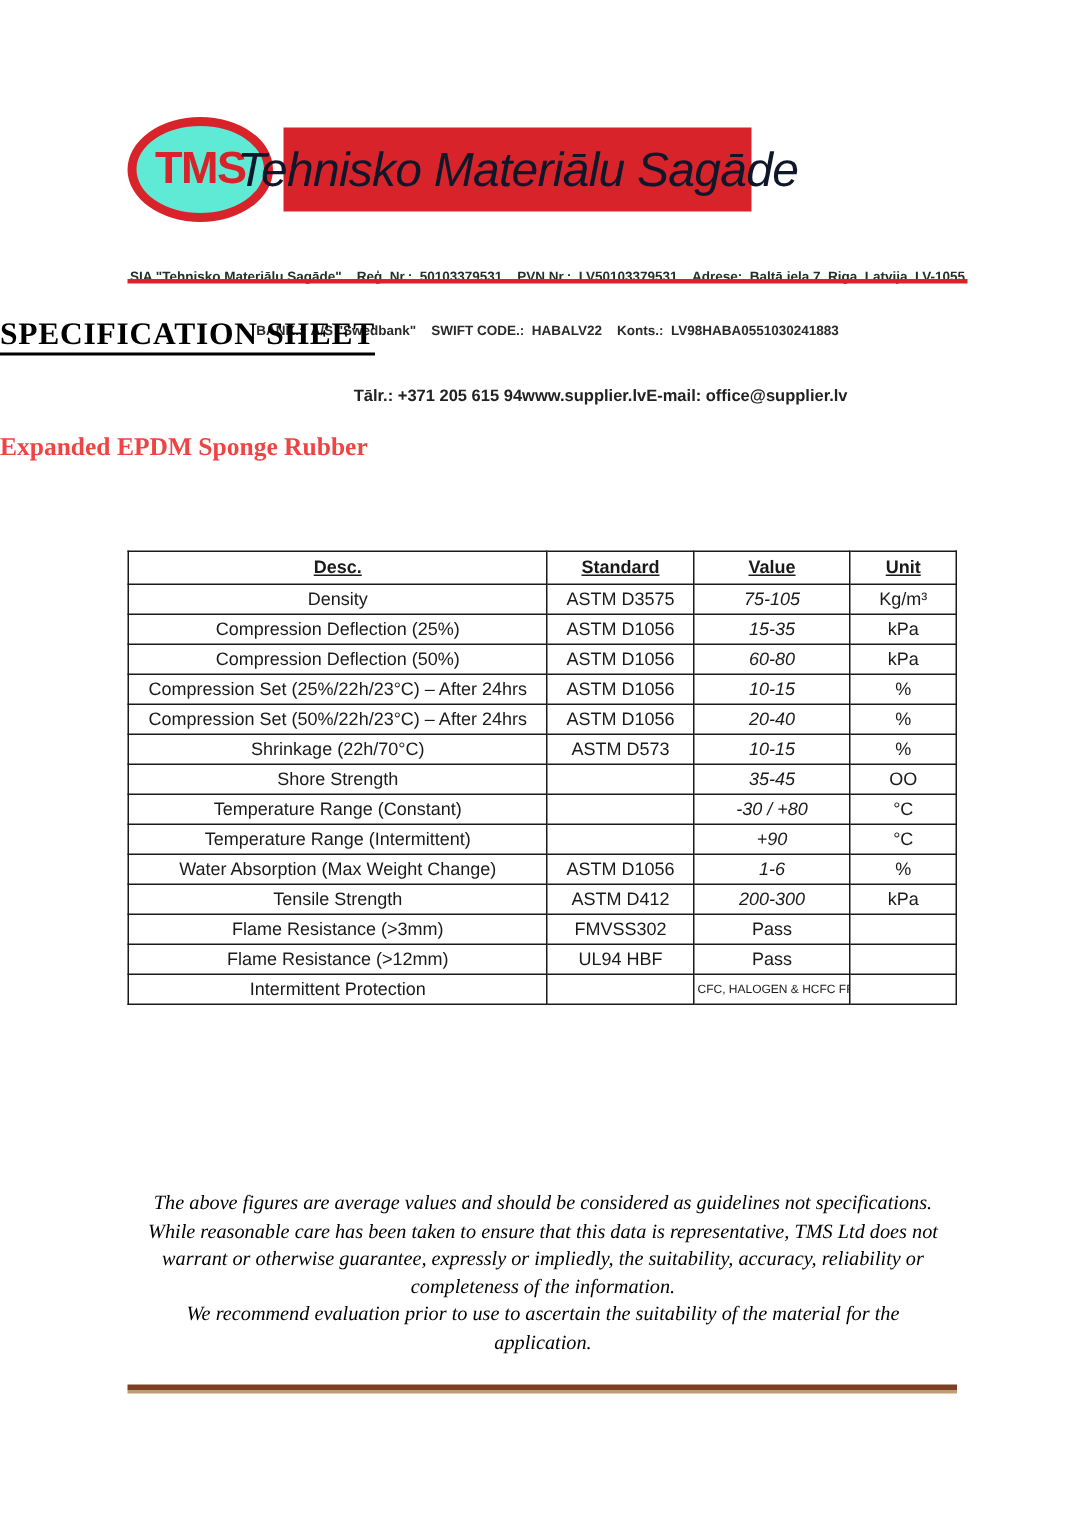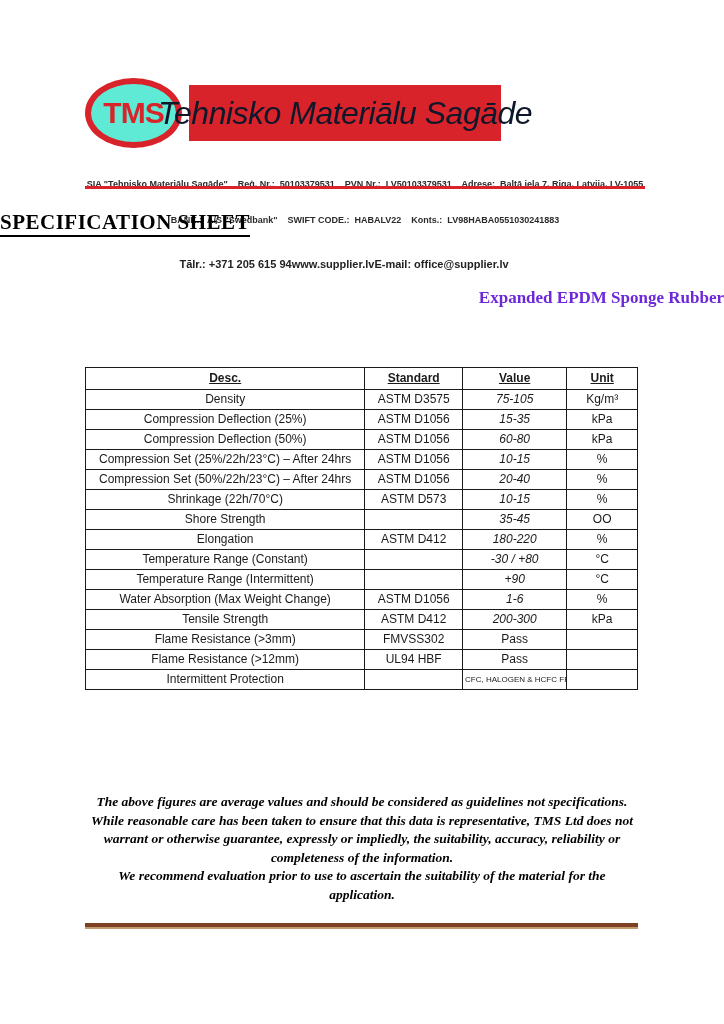--- a/index.html
+++ b/index.html
@@ -67,21 +67,21 @@
     text-align: center;
     font-size: 9px;
     font-weight: bold;
     color: #2b2b2b;
     line-height: 12px;
     white-space: pre-wrap;
   }
   .contact-row {
     margin-top: 8px;
     display: flex;
-    justify-content: center;
+    justify-content: flex-end;
     align-items: baseline;
     padding: 0 80px 0 38px;
     font-size: 11px;
     font-weight: bold;
     color: #222;
   }
   .red-rule {
     position: absolute;
     left: 85px;
     top: 186px;
@@ -105,25 +105,25 @@
   }
   .doc-title span {
     border-bottom: 2px solid #000;
     padding-bottom: 1px;
   }
   .doc-subtitle {
     position: absolute;
     top: 288px;
     left: 0;
     width: 724px;
-    text-align: right;
+    text-align: left;
     font-family: "Liberation Serif", serif;
     font-weight: bold;
     font-size: 17px;
-    color: #6d28d9;
+    color: #ef4444;
   }
 
   
   .spec-table-wrap {
     position: absolute;
     left: 85px;
     top: 367px;
     width: 553px;
   }
   table.spec {
@@ -158,21 +158,21 @@
   td.val-small  { font-size: 8px; letter-spacing: 0; }
 
   
   .disclaimer {
     position: absolute;
     top: 793px;
     left: 82px;
     width: 560px;
     text-align: center;
     font-family: "Liberation Serif", serif;
-    font-weight: bold;
+    font-weight: normal;
     font-style: italic;
     font-size: 13.5px;
     line-height: 18.5px;
     color: #000;
     white-space: pre-line;
   }
 
   
   .footer-rule {
     position: absolute;
@@ -277,26 +277,20 @@
             <td class="val-italic">10-15</td>
             <td>%</td>
           </tr>
           <tr>
             <td>Shore Strength</td>
             <td></td>
             <td class="val-italic">35-45</td>
             <td>OO</td>
           </tr>
           <tr>
-            <td>Elongation</td>
-            <td>ASTM D412</td>
-            <td class="val-italic">180-220</td>
-            <td>%</td>
-          </tr>
-          <tr>
             <td>Temperature Range (Constant)</td>
             <td></td>
             <td class="val-italic">-30 / +80</td>
             <td>°C</td>
           </tr>
           <tr>
             <td>Temperature Range (Intermittent)</td>
             <td></td>
             <td class="val-italic">+90</td>
             <td>°C</td>

